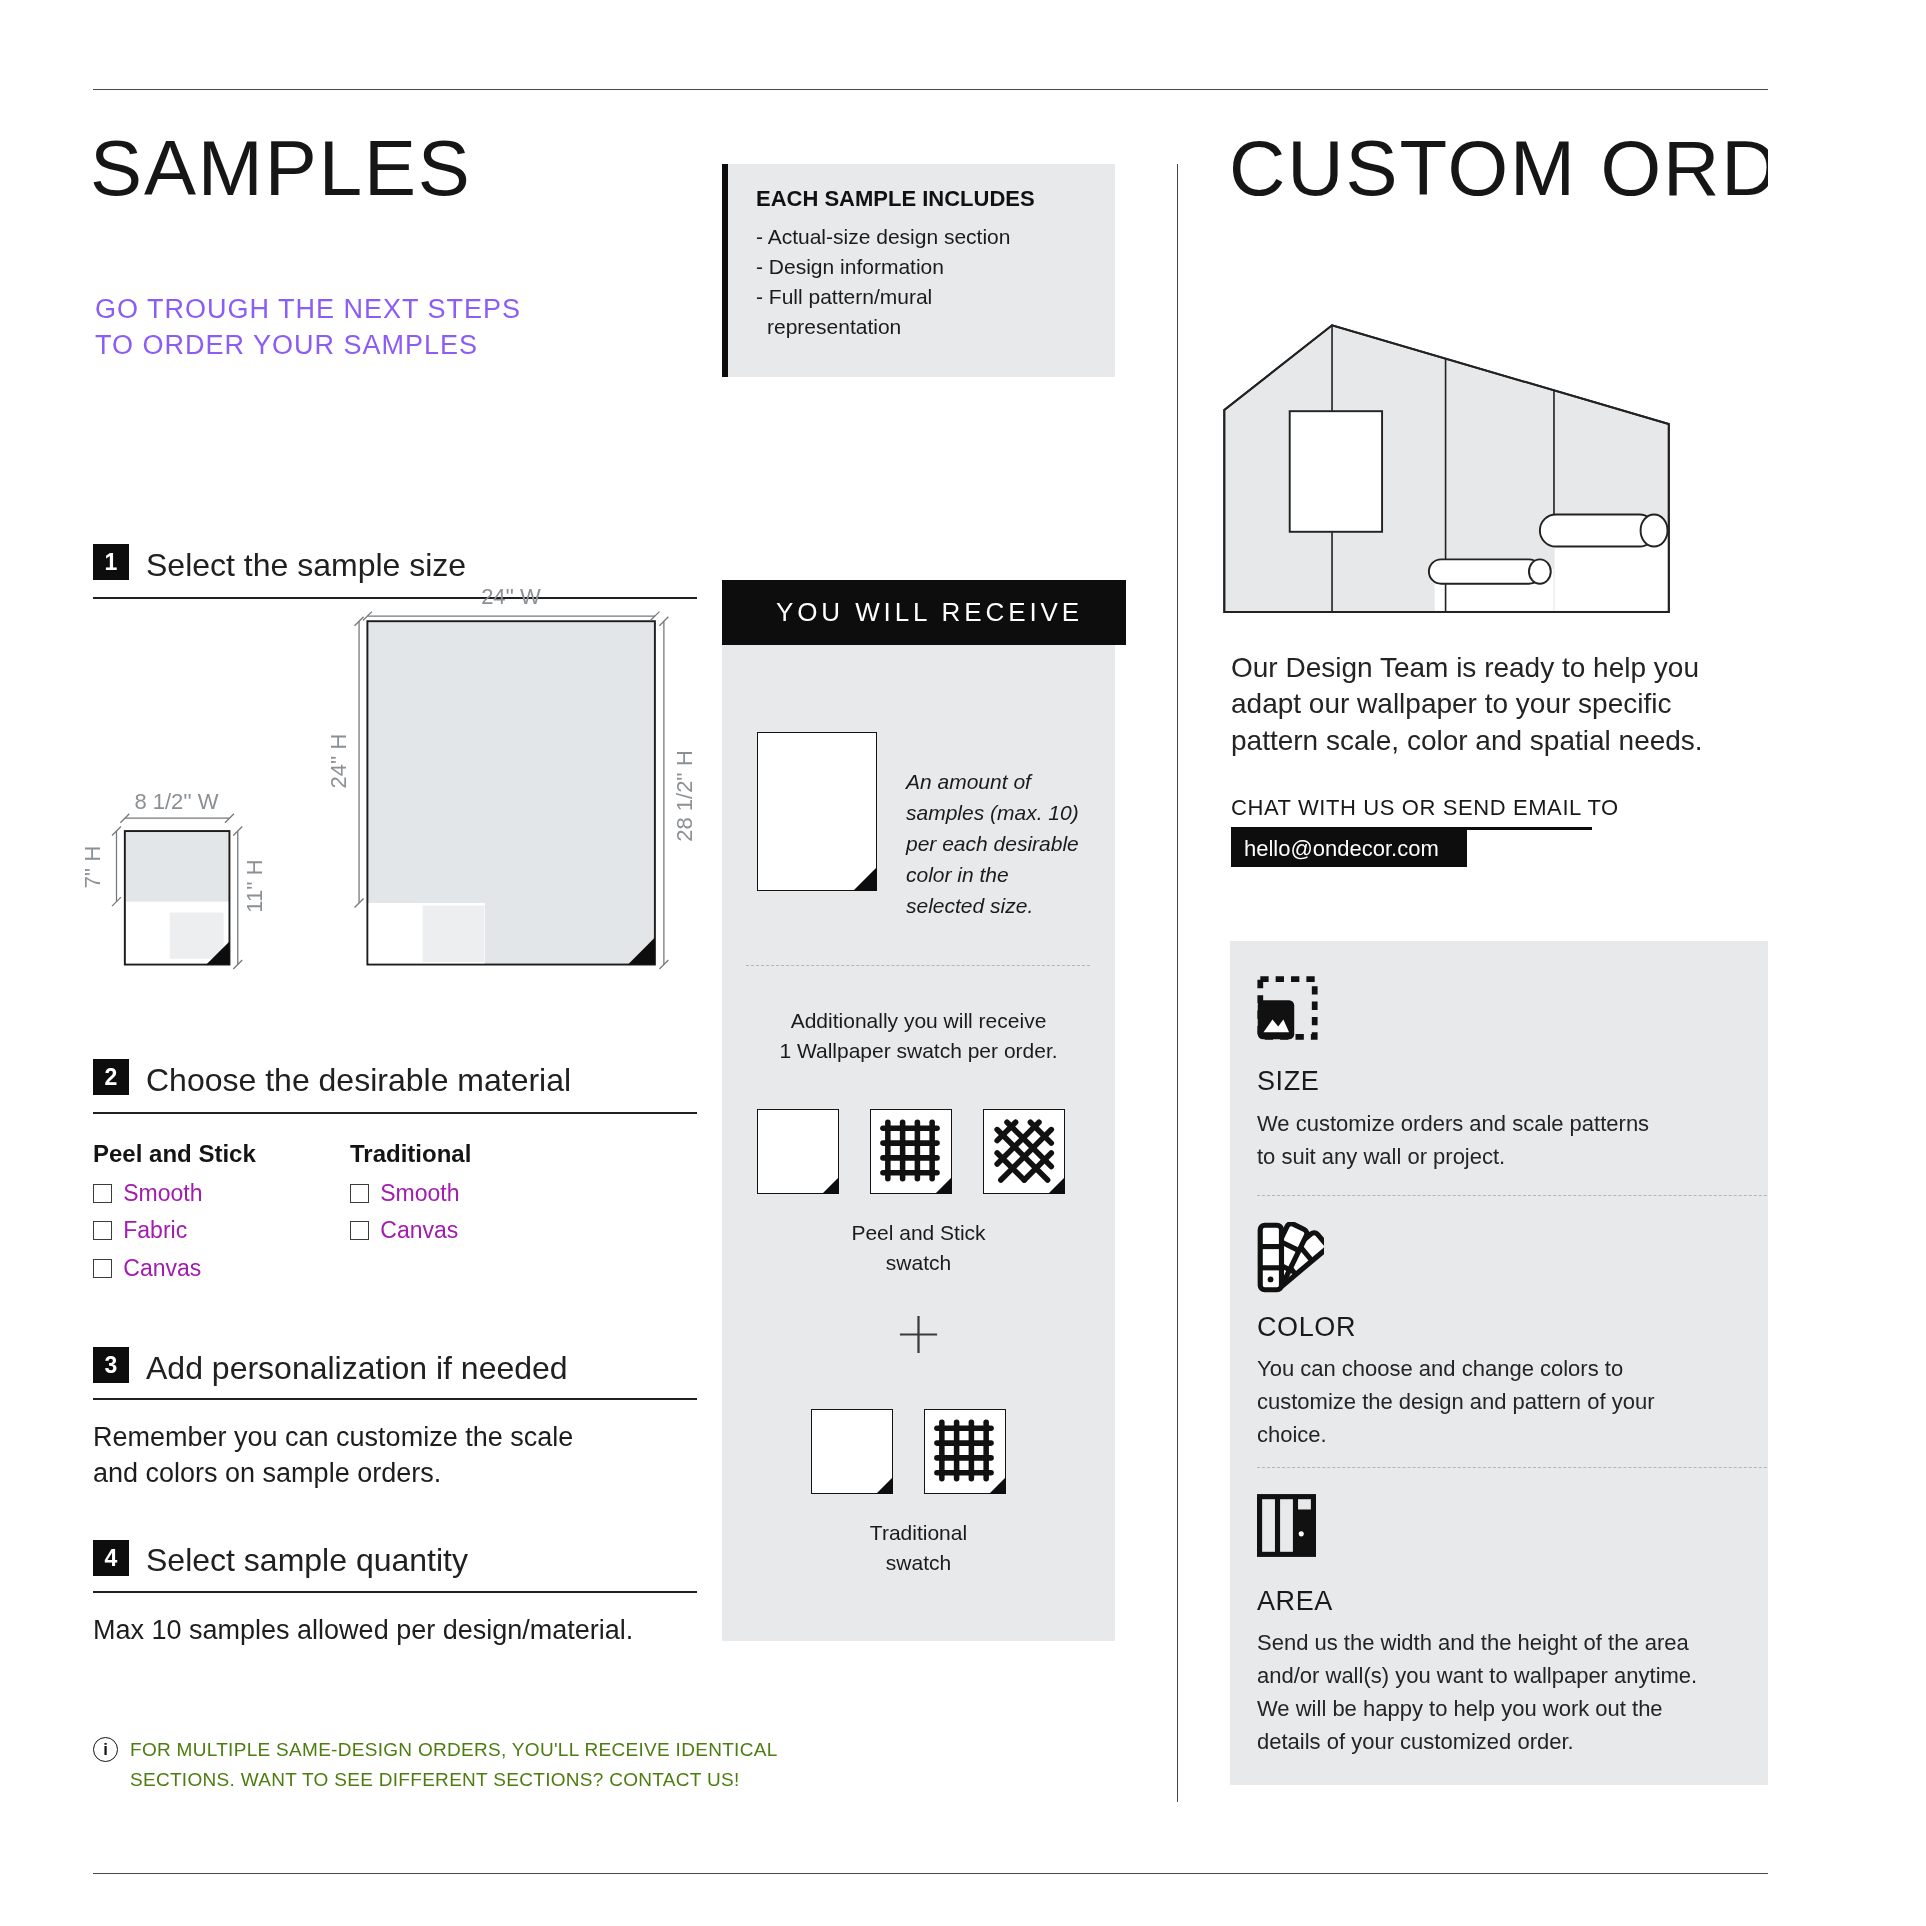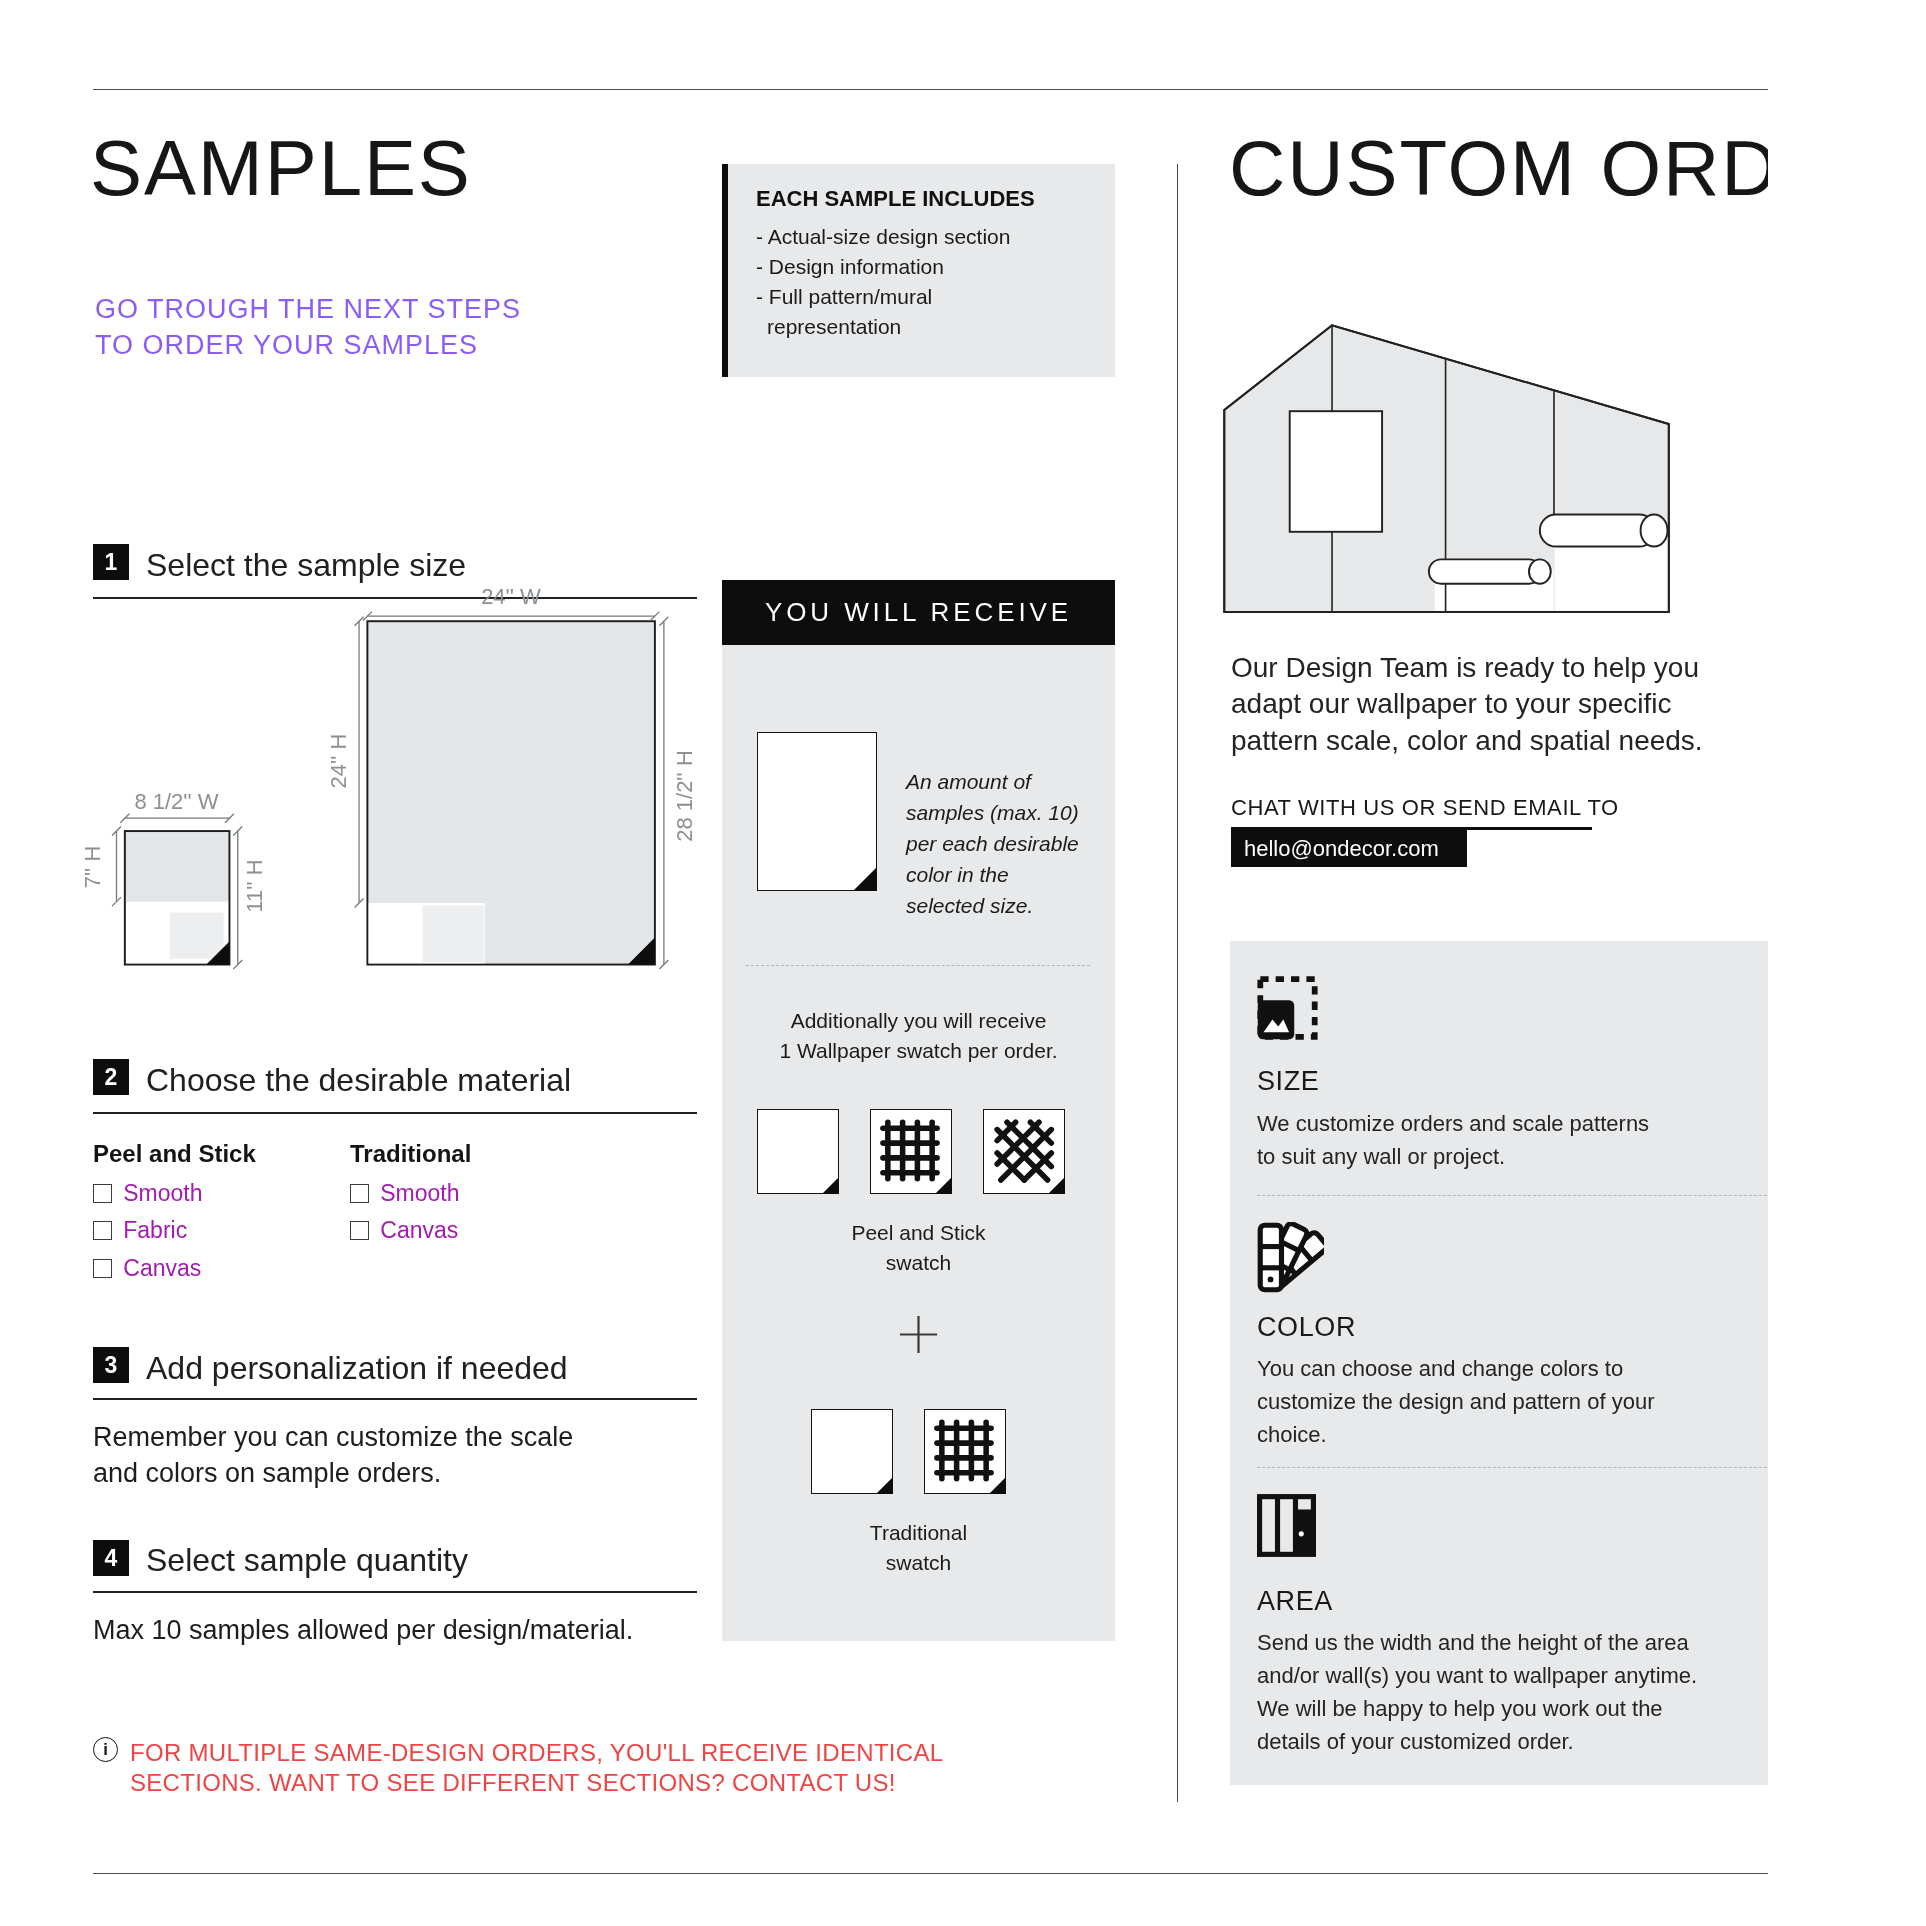--- a/index.html
+++ b/index.html
@@ -26,24 +26,24 @@
   .vlabel{transform:rotate(-90deg);width:128px;}
   
   .mat-title{position:absolute;font-size:24px;font-weight:700;color:#141414;}
   .opt{position:absolute;display:flex;align-items:center;font-size:23px;color:#a21caf;}
   .checkbox{display:inline-block;width:16.7px;height:16.7px;border:1.9px solid #3c3c3c;margin-right:11.6px;}
   .note{font-size:27px;line-height:1.32;color:#1d1d1d;}
   
   .info-circle{position:absolute;left:93px;top:1737px;width:23px;height:23px;border:1.9px solid #141414;
                border-radius:50%;display:flex;align-items:center;justify-content:center;
                font-size:16.7px;font-weight:700;color:#141414;}
-  .footnote{position:absolute;left:130px;font-size:24px;letter-spacing:0.3px;color:#ef4444;}
+  .footnote{position:absolute;left:130px;font-size:19px;letter-spacing:0.3px;color:#4d7c0f;}
   
   .receive-bar{left:722px;top:580px;width:393px;height:65px;background:#0d0d0d;color:#fff;
-               display:flex;align-items:center;justify-content:center;font-size:26px;letter-spacing:3.9px;white-space:nowrap;}
+               display:flex;align-items:center;justify-content:center;font-size:26px;letter-spacing:3.9px;white-space:nowrap;padding-left:11px;}
   .receive-panel{left:722px;top:645px;width:393px;height:996px;background:#e8e9ea;}
   .paper{position:absolute;background:#fff;border:1.9px solid #141414;box-sizing:border-box;}
   .fold{position:absolute;right:-0.6px;bottom:-0.6px;width:0;height:0;border-bottom:24.4px solid #0d0d0d;border-left:24.4px solid transparent;}
   .fold.sm{border-bottom-width:17.3px;border-left-width:17.3px;}
   .centered-txt{position:absolute;left:0;width:393px;text-align:center;font-size:21px;line-height:1.42;color:#1b1b1b;}
   .dashed{position:absolute;border-top:1.3px dashed #b3b6b8;height:0;}
   .amount-txt{position:absolute;font-size:21px;line-height:1.48;color:#1b1b1b;}
   .amount-txt span,.line{display:block;}
   
   .vdivider{position:absolute;left:1177px;top:164px;width:1.3px;height:1638px;background:#454545;}

